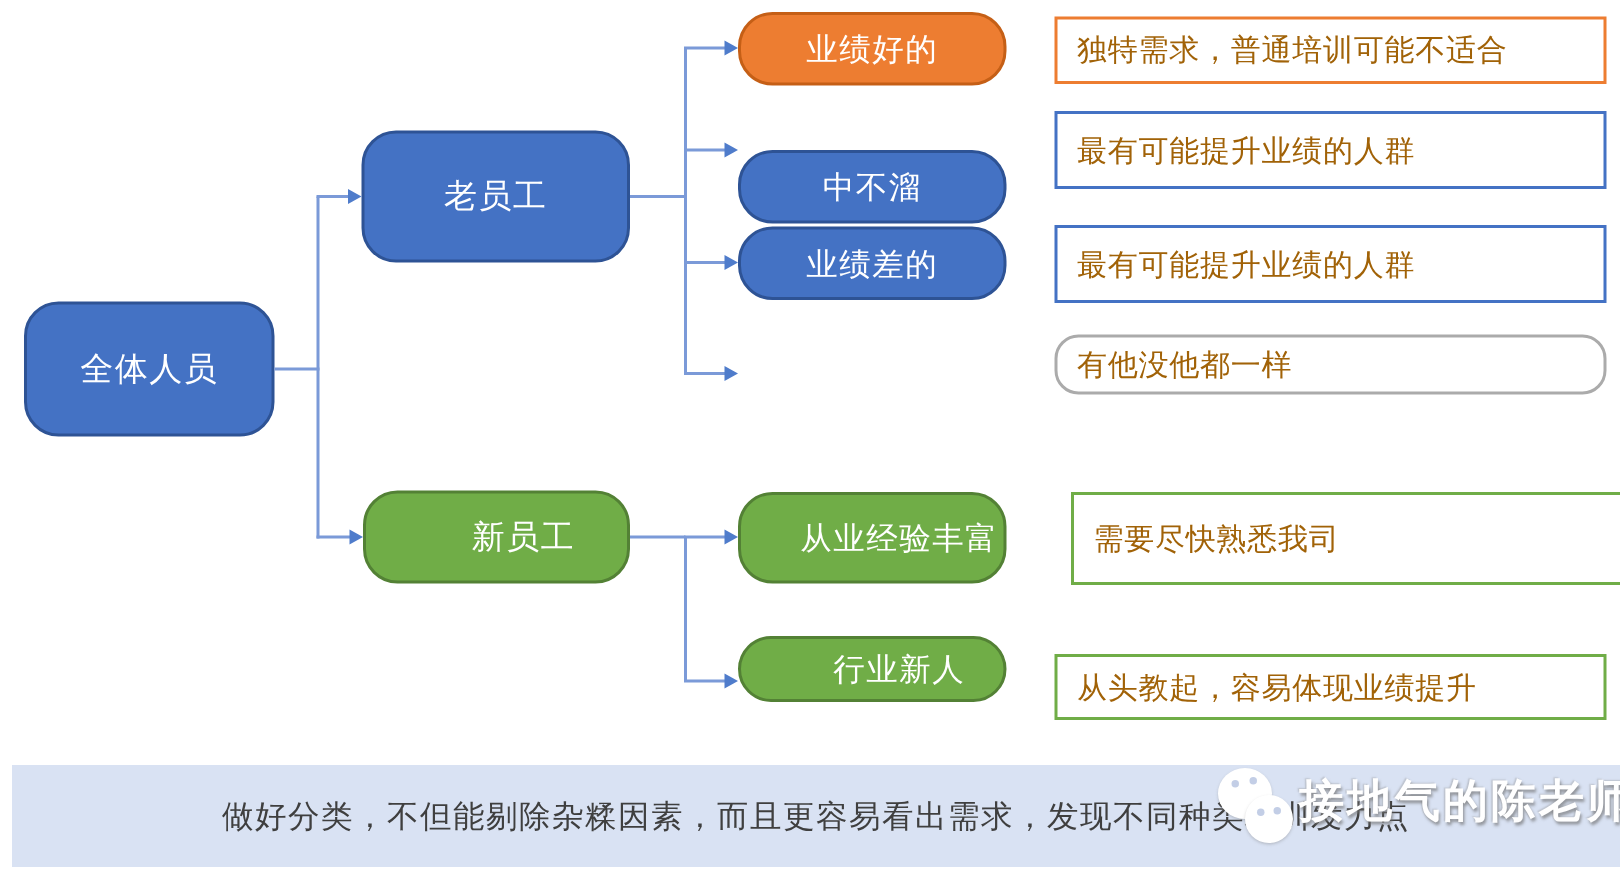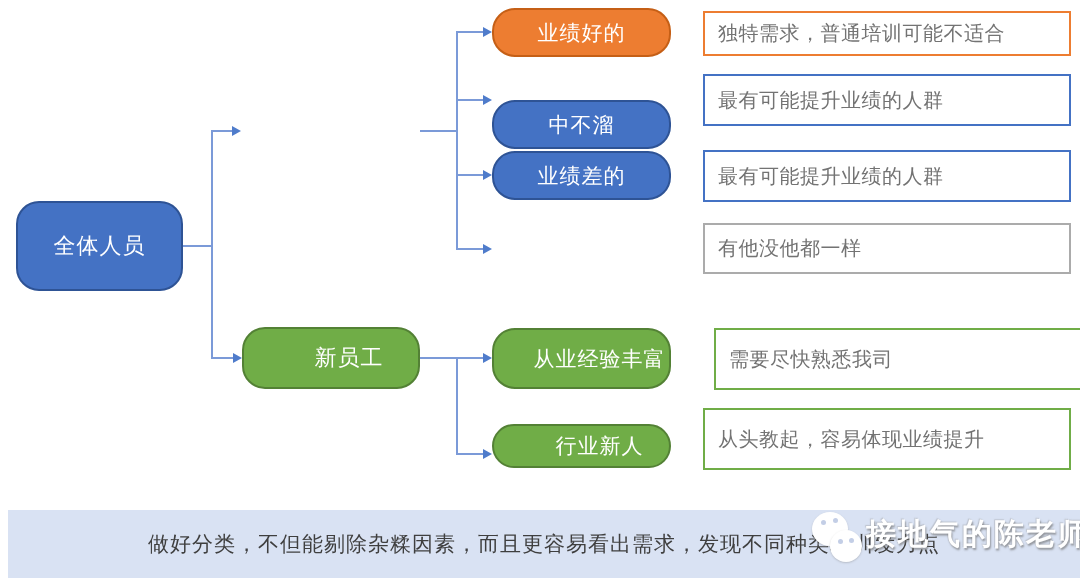--- a/index.html
+++ b/index.html
@@ -14,21 +14,21 @@
     position:absolute; display:flex; align-items:center; justify-content:center;
     color:#fff; font-size:21px; letter-spacing:1px; text-align:center;border-radius:23px;
   }
   .fill-blue   { background:#4472C4; border:2px solid #2E5395; }
   .fill-orange { background:#ED7D31; border:2px solid #C55F16; }
   .fill-gray   { background:#A5A5A5; border:2px solid #7F7F7F; }
   .fill-green  { background:#70AD47; border:2px solid #538135;padding-left:36px; }
   
   .note {
     position:absolute; background:#fff; display:flex; align-items:center;
-    padding-left:13px; font-size:20px; color:#737373; border:2px solid #4c1d95;
+    padding-left:13px; font-size:20px; color:#a16207; border:2px solid #4c1d95;
     letter-spacing:0.5px; white-space:nowrap;
   }
   .edge-orange { border-color:#ED7D31; }
   .edge-blue   { border-color:#4472C4; }
   .edge-gray   { border-color:#ABABAB; }
   .edge-green  { border-color:#70AD47; }
   
   .hline, .vline { position:absolute; background:#7B9AD8; }
   .hline { height:2px; }
   .vline { width:2px; }
@@ -65,34 +65,35 @@
     text-shadow:1px 2px 2px rgba(110,110,110,0.65), -1px -1px 1px rgba(140,140,140,0.35);
   }
 </style>
 </head>
 <body>
 
 <div class="stage">
 
   <div class="node fill-blue" style="left:16px; top:201px; width:167px; height:90px; font-size:22px;">全体人员</div>
 
+  <div class="node fill-blue" style="left:241px; top:87px; width:179px; height:88px; font-size:22px;">老员工</div>
   <div class="node fill-green" style="left:242px; top:327px; width:178px; height:62px; font-size:22px;">新员工</div>
 
   <div class="node fill-orange" style="left:492px; top:8px;   width:179px; height:49px;">业绩好的</div>
   <div class="node fill-blue" style="left:492px; top:76px;  width:179px; height:49px;margin-top:24px;">中不溜</div>
   <div class="node fill-blue" style="left:492px; top:151px; width:179px; height:49px;">业绩差的</div>
   <div class="node fill-green" style="left:492px; top:328px; width:179px; height:61px;">从业经验丰富</div>
   <div class="node fill-green" style="left:492px; top:424px; width:179px; height:44px;">行业新人</div>
 
   <div class="note edge-orange" style="left:703px; top:11px;  width:368px; height:45px;">独特需求，普通培训可能不适合</div>
   <div class="note edge-blue" style="left:703px; top:74px;  width:368px; height:52px;">最有可能提升业绩的人群</div>
   <div class="note edge-blue" style="left:703px; top:150px; width:368px; height:52px;">最有可能提升业绩的人群</div>
-  <div class="note edge-gray" style="left:703px; top:223px; width:368px; height:51px;">有他没他都一样</div>
+  <div class="note edge-gray" style="left:703px; top:223px; width:368px; height:40px;border-radius:16px;">有他没他都一样</div>
   <div class="note edge-green" style="left:704px; top:328px; width:368px; height:62px;margin-left:10px;">需要尽快熟悉我司</div>
-  <div class="note edge-green" style="left:703px; top:408px; width:368px; height:62px;">从头教起，容易体现业绩提升</div>
+  <div class="note edge-green" style="left:703px; top:436px; width:368px; height:44px;">从头教起，容易体现业绩提升</div>
 
   <div class="hline" style="left:183px; top:245px; width:30px;"></div>
   <div class="vline" style="left:211px; top:131px; height:228px;"></div>
   <div class="hline" style="left:211px; top:130px; width:22px;"></div>
   <div class="arrow" style="left:232px; top:126px;"></div>
   <div class="hline" style="left:211px; top:357px; width:23px;"></div>
   <div class="arrow" style="left:233px; top:353px;"></div>
 
   <div class="hline" style="left:420px; top:130px; width:37px;"></div>
   <div class="vline" style="left:456px; top:32px; height:218px;"></div>

